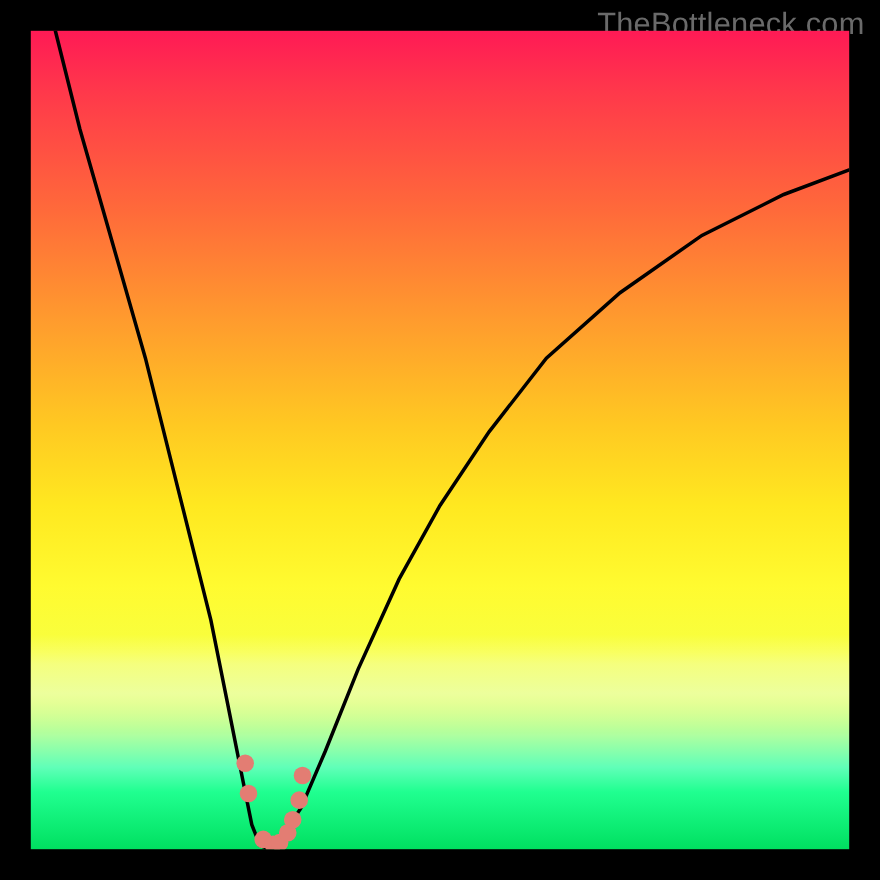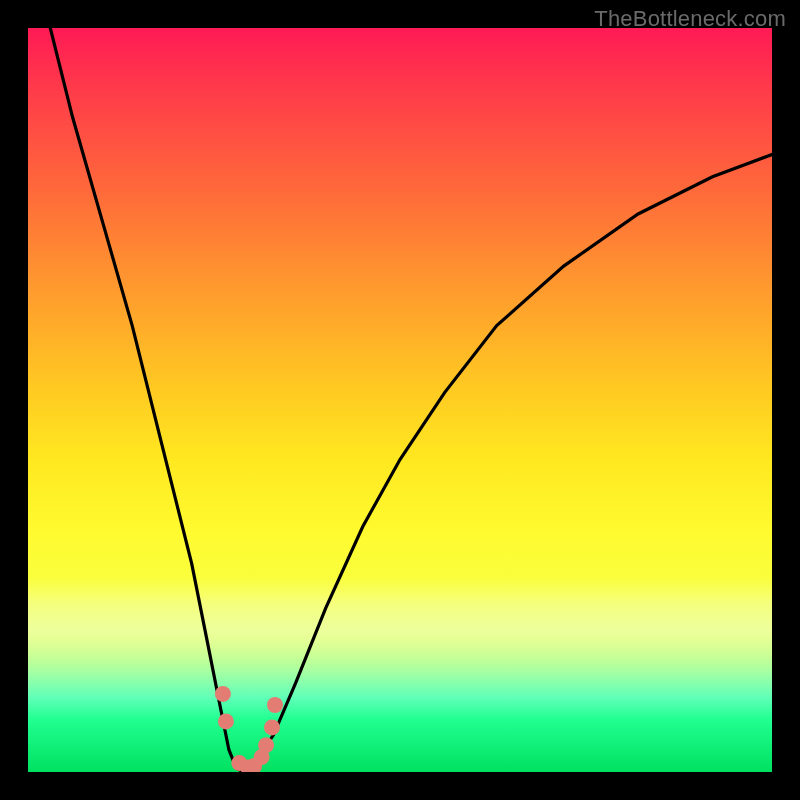--- a/index.html
+++ b/index.html
@@ -46,21 +46,21 @@
       rgba(255,255,220,0.35) 30%,
       rgba(255,255,220,0.45) 60%,
       rgba(255,255,220,0) 100%
     );
   }
   .watermark {
     position: absolute;
     top: 6px;
     right: 14px;
     color: #6a6a6a;
-    font-size: 22px;
+    font-size: 28px;
     font-weight: 500;
     letter-spacing: 0.2px;
   }
   svg.curve {
     position: absolute;
     left: 0;
     top: 0;
     width: 744px;
     height: 744px;
     pointer-events: none;

